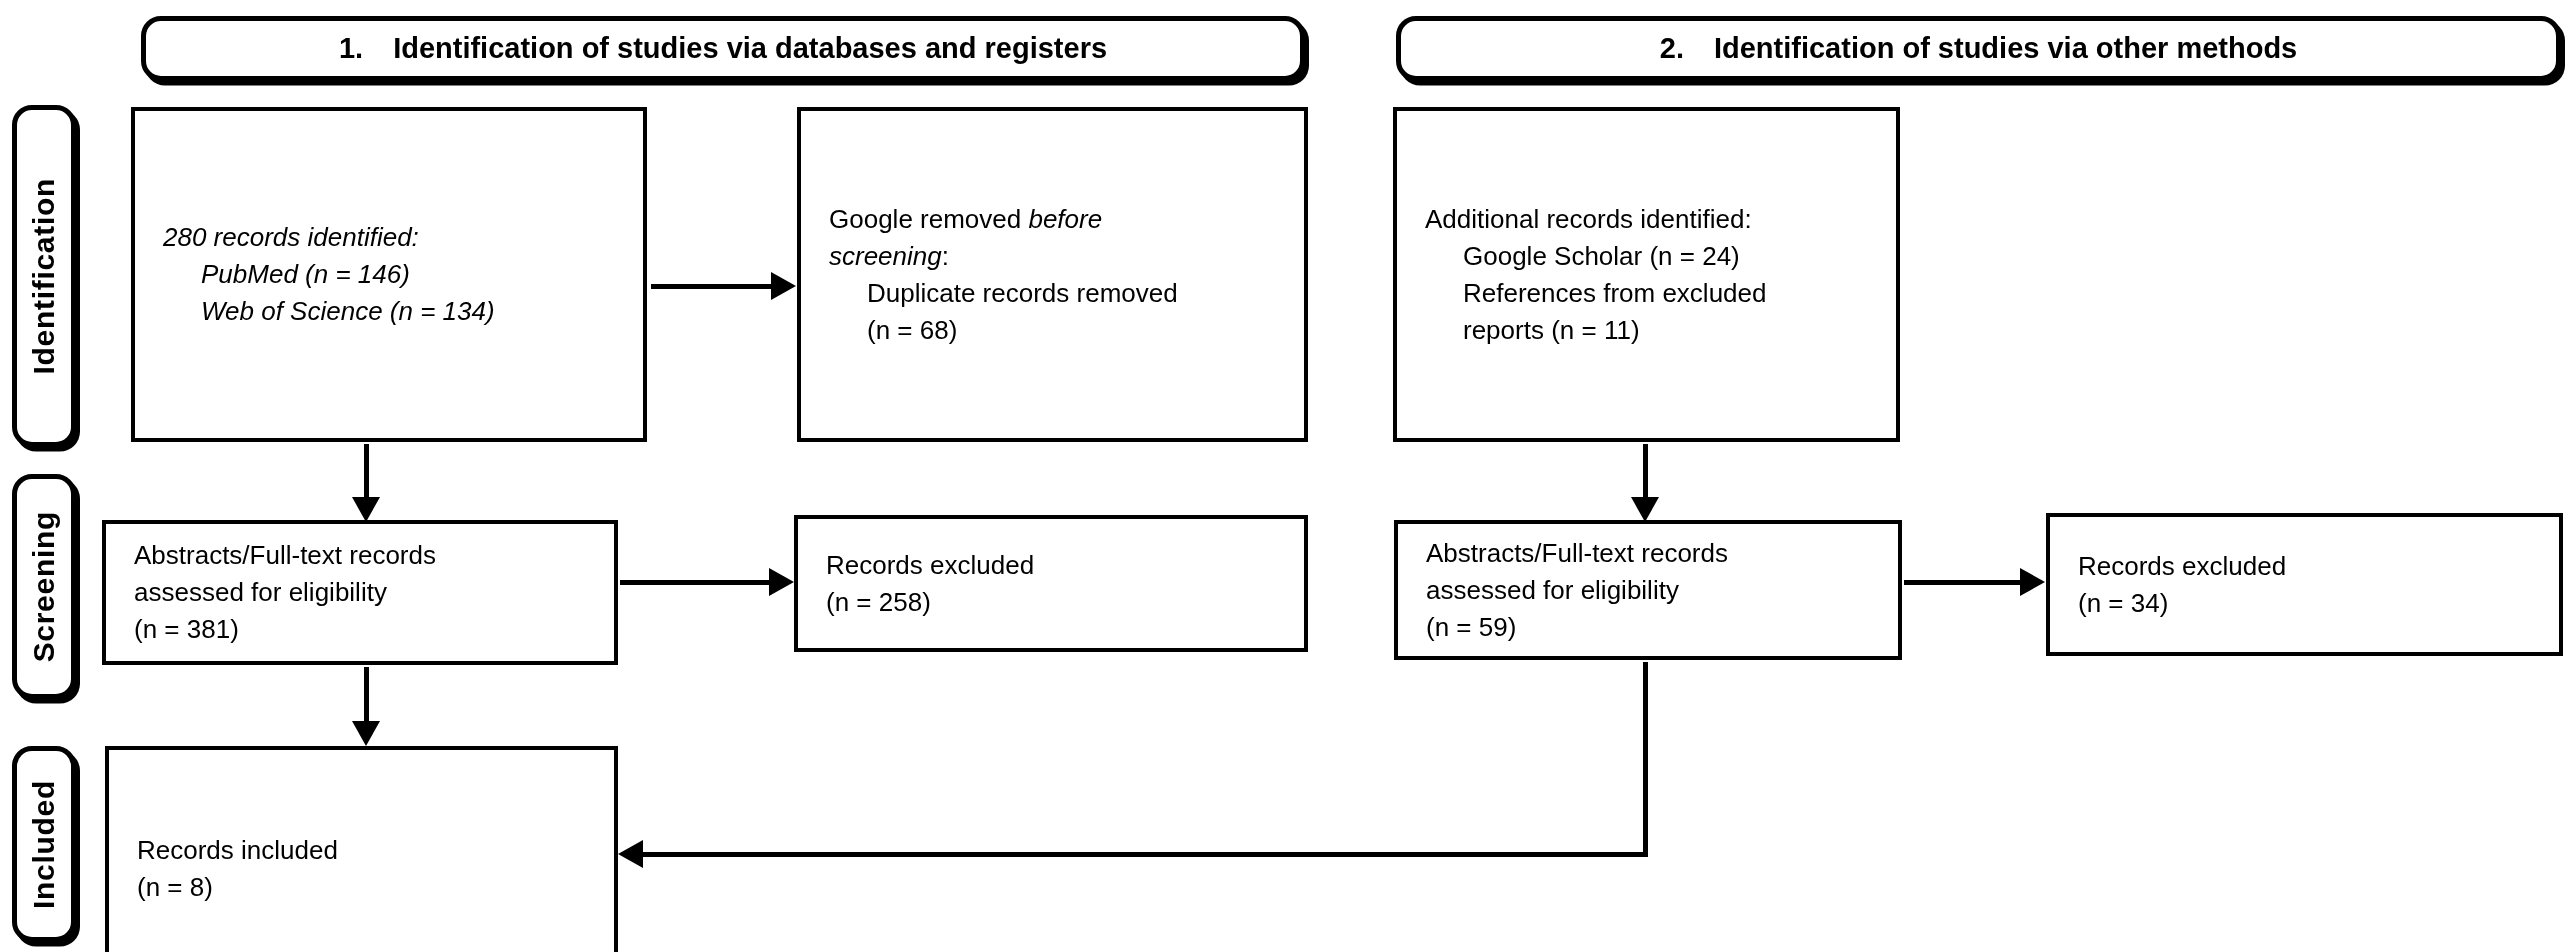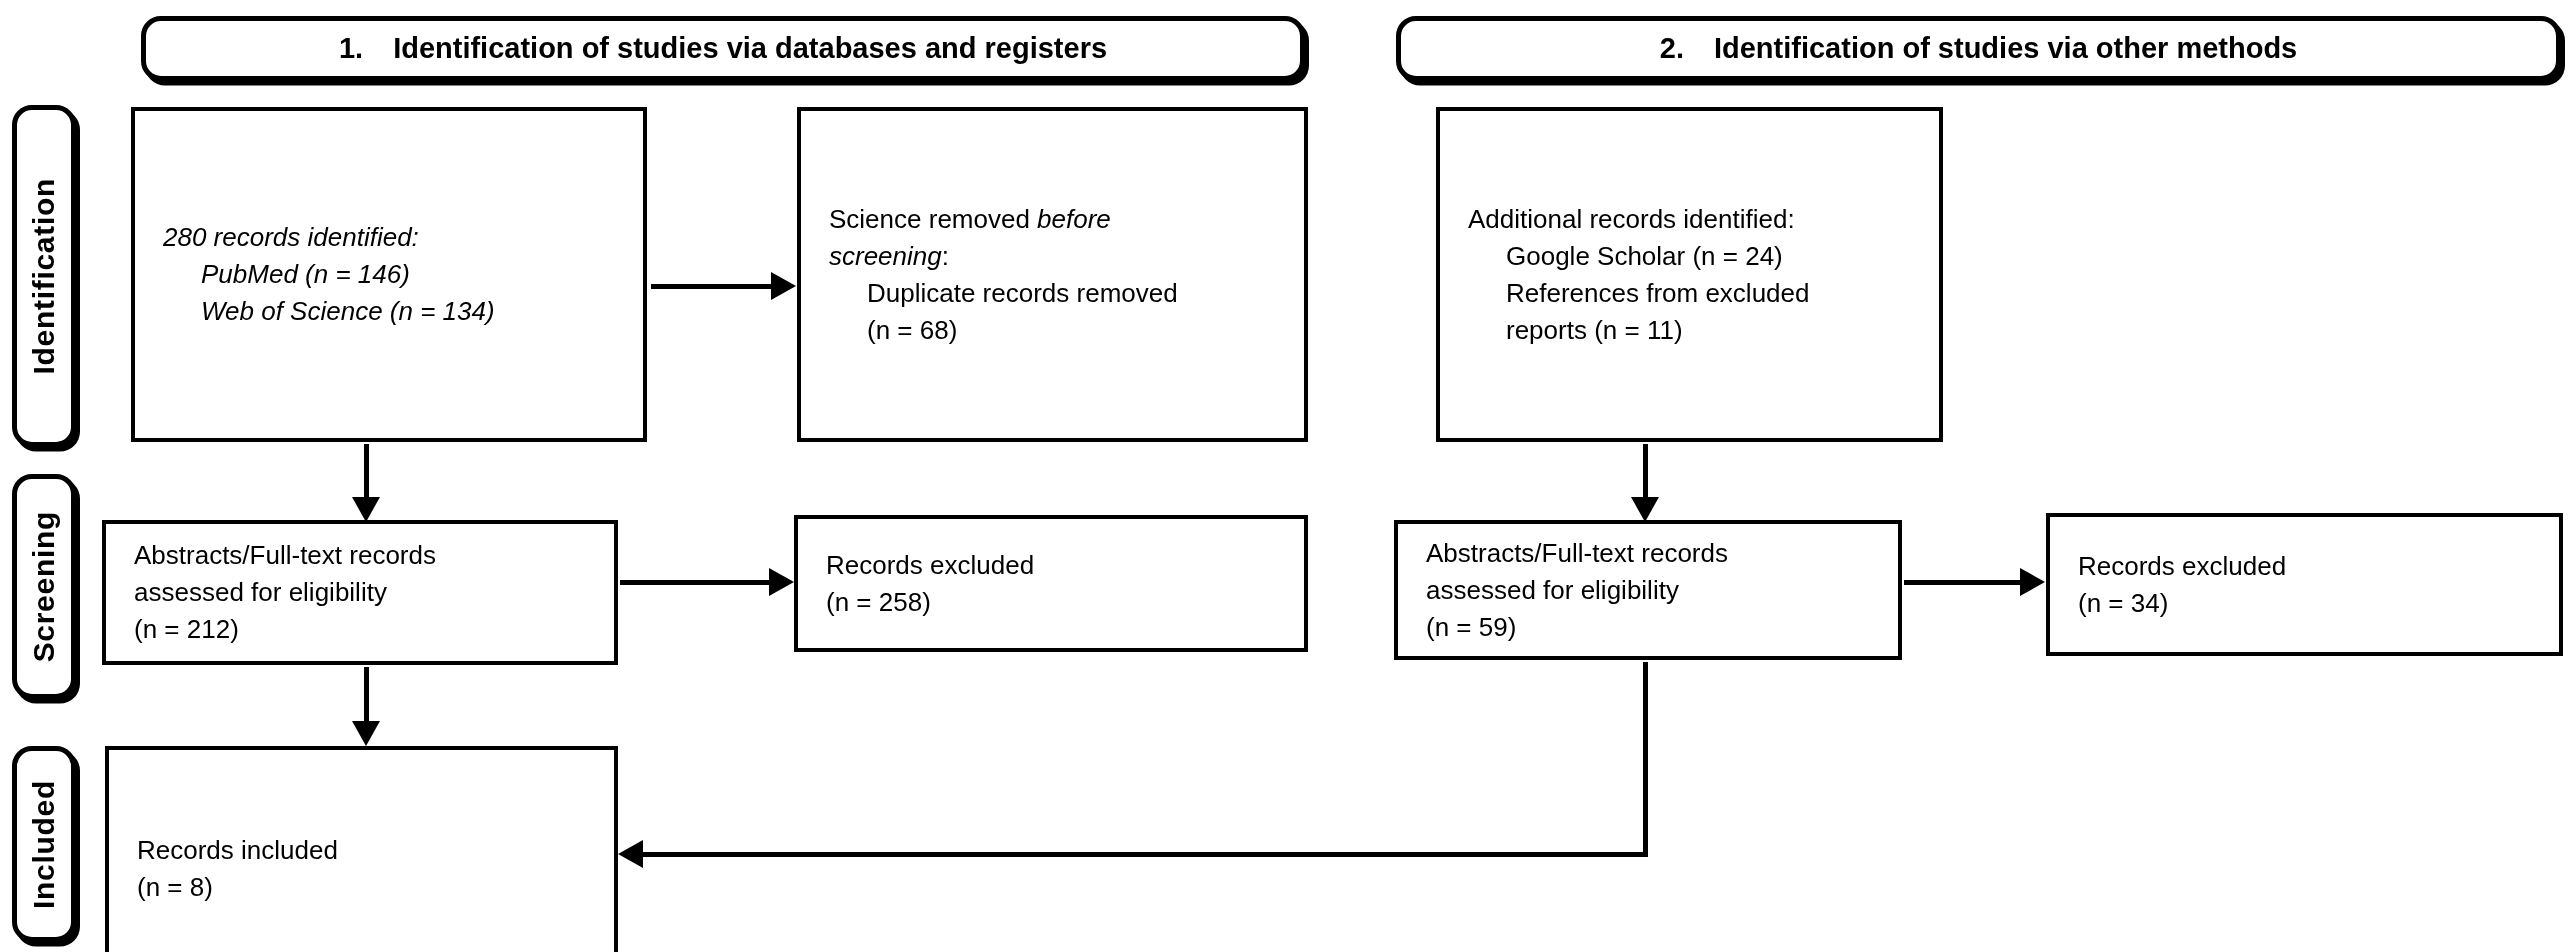--- a/index.html
+++ b/index.html
@@ -81,37 +81,37 @@
     <span>Included</span>
   </div>
 
   <div class="fbox" style="left:131px; top:107px; width:516px; height:335px;font-style:italic;">
     <div class="tl">280 records identified:</div>
     <div class="tl ind">PubMed (n = 146)</div>
     <div class="tl ind">Web of Science (n = 134)</div>
   </div>
 
   <div class="fbox" style="left:797px; top:107px; width:511px; height:335px;">
-    <div class="tl"><span>Science removed </span><em>before</em></div>
+    <div class="tl"><span>Google removed </span><em>before</em></div>
     <div class="tl"><em>screening</em><span>:</span></div>
     <div class="tl ind">Duplicate records removed</div>
     <div class="tl ind">(n = 68)</div>
   </div>
 
-  <div class="fbox" style="left:1393px; top:107px; width:507px; height:335px;margin-left:43px;">
+  <div class="fbox" style="left:1393px; top:107px; width:507px; height:335px;">
     <div class="tl">Additional records identified:</div>
     <div class="tl ind">Google Scholar (n = 24)</div>
     <div class="tl ind">References from excluded</div>
     <div class="tl ind">reports (n = 11)</div>
   </div>
 
   <div class="fbox" style="left:102px; top:520px; width:516px; height:145px;">
     <div class="tl">Abstracts/Full-text records</div>
     <div class="tl">assessed for eligibility</div>
-    <div class="tl">(n = 212)</div>
+    <div class="tl">(n = 381)</div>
   </div>
 
   <div class="fbox" style="left:794px; top:515px; width:514px; height:137px;">
     <div class="tl">Records excluded</div>
     <div class="tl">(n = 258)</div>
   </div>
 
   <div class="fbox" style="left:1394px; top:520px; width:508px; height:140px;">
     <div class="tl">Abstracts/Full-text records</div>
     <div class="tl">assessed for eligibility</div>

